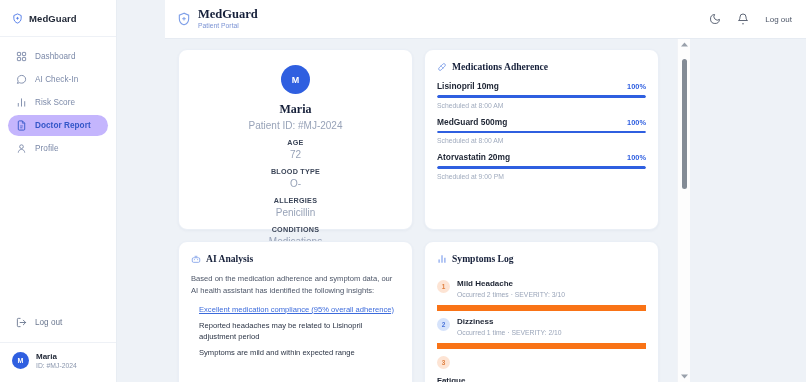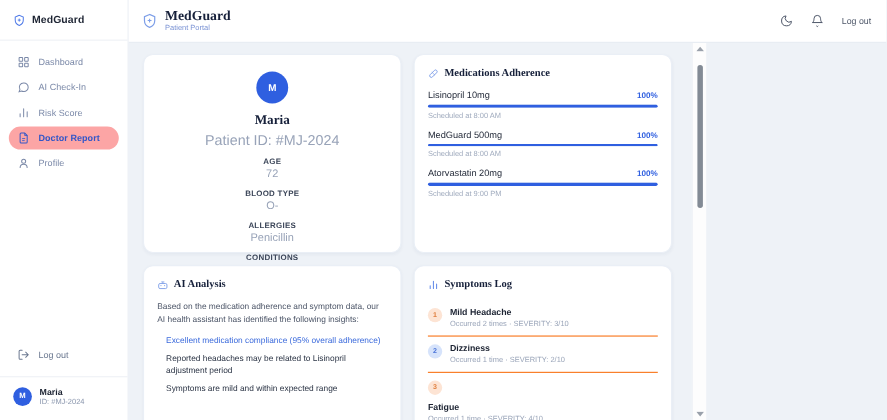--- a/index.html
+++ b/index.html
@@ -2,21 +2,21 @@
 <html><head>
 <meta charset="utf-8">
 <style>
   * { box-sizing: border-box; margin: 0; padding: 0; }
   html, body {
     width: 806px; height: 382px;
     overflow: hidden;
     font-family: "Liberation Sans", sans-serif;
     background: #eef2f7;
   }
-  .app { display: flex; width: 806px; height: 382px; position: relative; }
+  .app { display: flex; width: 806px; height: 382px; position: relative; gap: 48px; }
 
   
   .sidebar {
     width: 117px; height: 382px;
     background: #ffffff;
     border-right: 1px solid #e8edf3;
     display: flex; flex-direction: column;
     flex: 0 0 117px;
   }
   .sb-brand {
@@ -27,21 +27,21 @@
   .sb-brand-name { font-size: 9.5px; font-weight: 700; color: #1d2433; letter-spacing: .1px; }
   .sb-nav { padding: 9px 8px 0 8px; display: flex; flex-direction: column; gap: 2px; }
   .sb-item {
     display: flex; align-items: center; gap: 8px;
     height: 21px; padding: 0 8px;
     border-radius: 11px;
     color: #7b89a8; font-size: 8.2px; letter-spacing: .05px;
     cursor: pointer;
   }
   .sb-item .sb-label { white-space: nowrap; }
-  .sb-item.active { background: #fca5a5; color: #3356c8; font-weight: 600; }
+  .sb-item.active { background: #c4b5fd; color: #3356c8; font-weight: 600; }
   .sb-spacer { flex: 1 1 auto; }
   .sb-logout {
     display: flex; align-items: center; gap: 8px;
     padding: 0 16px; height: 22px;
     color: #6b7890; font-size: 8.2px;
     border-bottom: 1px solid #eef1f6;
     margin-bottom: 9px; padding-bottom: 0;
     cursor: pointer;
   }
   .sb-logout-wrap { padding-bottom: 8px; border-bottom: 1px solid #eef1f6; }
@@ -99,46 +99,46 @@
   
   .pc { display: flex; flex-direction: column; align-items: center; }
   .pc-avatar {
     width: 29px; height: 29px; border-radius: 50%;
     background: #2f5fe0; color: #fff;
     display: flex; align-items: center; justify-content: center;
     font-size: 9px; font-weight: 700;
     margin-top: 4px;
   }
   .pc-name { font-family: "Liberation Serif", serif; font-size: 12px; font-weight: 700; color: #16203a; margin-top: 8px; }
-  .pc-id { font-size: 13px; color: #98a3b8; margin-top: 3px; }
+  .pc-id { font-size: 10px; color: #98a3b8; margin-top: 3px; }
   .pc-field { margin-top: 7px; text-align: center; }
   .pc-key { font-size: 7.2px; font-weight: 700; color: #3b4558; letter-spacing: .25px; }
   .pc-val { font-size: 10px; color: #98a3b8; margin-top: 2px; }
 
   
   .ch { display: flex; align-items: center; gap: 5px; margin-bottom: 9px; }
   .ch-title { font-family: "Liberation Serif", serif; font-size: 9.6px; font-weight: 700; color: #16203a; }
 
   
   .med { margin-bottom: 8px; }
   .med-top { display: flex; align-items: baseline; justify-content: space-between; }
-  .med-name { font-size: 8.4px; font-weight: 400; color: #1d2433; }
+  .med-name { font-size: 8.4px; font-weight: 700; color: #1d2433; }
   .med-pct { font-size: 7.4px; font-weight: 700; color: #2f5fe0; }
   .med-bar { height: 2.6px; background: #e8edf5; border-radius: 2px; margin-top: 4px; overflow: hidden; }
   .med-fill { height: 100%; background: #2f5fe0; border-radius: 2px; }
   .med-sched { font-size: 6.8px; color: #a0abbe; margin-top: 4px; }
 
   
   .ai-intro { font-size: 7.6px; color: #4d5668; line-height: 1.55; }
   .ai-list { margin-top: 7px; display: flex; flex-direction: column; gap: 5px; padding-left: 8px; }
   .ai-item { font-size: 7.6px; line-height: 1.45; color: #2b3445; }
-  .ai-item.hl { color: #3c6bdc; }
-
-  
-  .sym { display: flex; gap: 7px; padding: 6px 0 7px 0; border-bottom: 1px solid #f97316; }
+  .ai-item.hl { color: #3c6bdc; text-decoration: underline; }
+
+  
+  .sym { display: flex; gap: 7px; padding: 6px 0 7px 0; border-bottom: 6px solid #f97316; }
   .sym:last-child { border-bottom: none; flex-direction: column; }
   .sym-badge {
     width: 13px; height: 13px; border-radius: 50%;
     display: flex; align-items: center; justify-content: center;
     font-size: 6.4px; font-weight: 700; flex: 0 0 13px; margin-top: 1px;
   }
   .sym-badge.orange { background: #fde4d4; color: #e08040; }
   .sym-badge.blue   { background: #d6e3fb; color: #4a73d8; }
   .sym-name { font-size: 8px; font-weight: 700; color: #1d2433; }
   .sym-meta { font-size: 6.8px; color: #9aa5b9; margin-top: 3px; }

